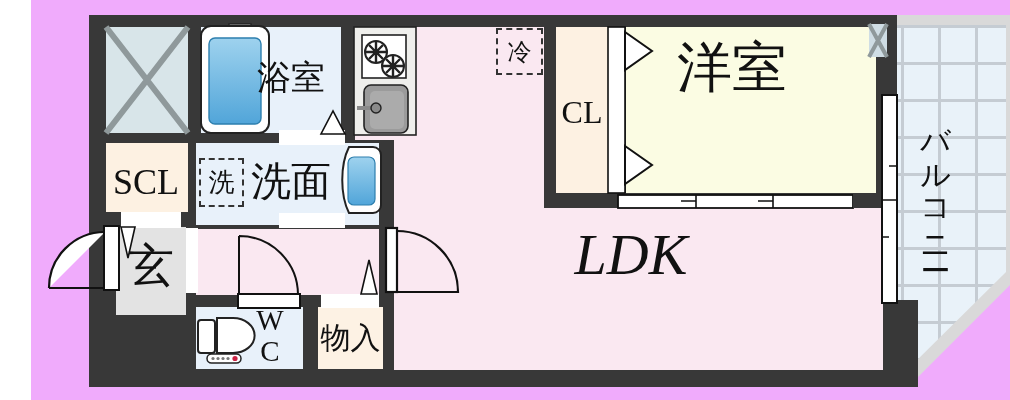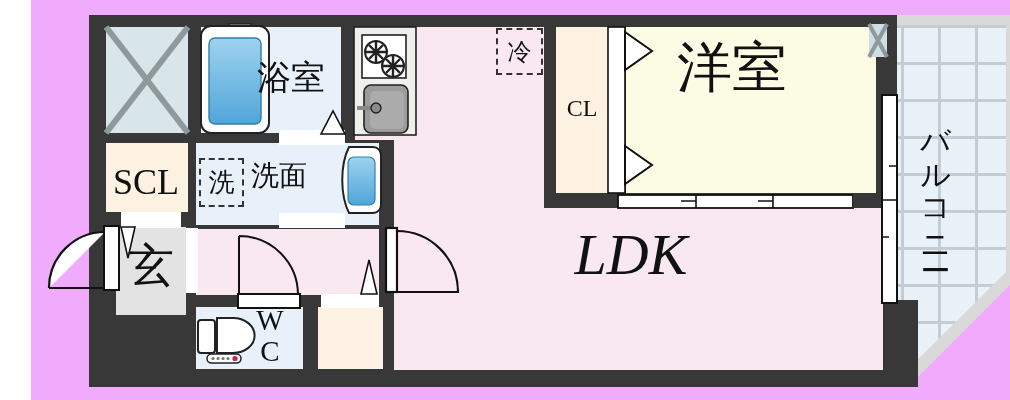--- a/index.html
+++ b/index.html
@@ -24,25 +24,25 @@
   #room-wc{left:165px;top:307px;width:107px;height:62px;background:#e8f1fa;}
   #room-storage{left:287px;top:307px;width:65px;height:62px;background:#fdf2e4;}
   #room-cl{left:525px;top:27px;width:52px;height:166px;background:#fdf1e2;}
   #room-western{left:595px;top:27px;width:250px;height:166px;background:#fbfce3;}
   #ldk-p1{left:324px;top:27px;width:189px;height:113px;background:#fae8f1;}
   #ldk-p2{left:363px;top:140px;width:150px;height:68px;background:#fae8f1;}
   #ldk-p3{left:363px;top:208px;width:489px;height:162px;background:#fae8f1;}
   #ldk-p4{left:165px;top:229px;width:183px;height:66px;background:#fae8f1;}
   
   #lbl-bath{left:226px;top:60px;font-size:34px;}
-  #lbl-wash{left:220px;top:161px;font-size:28px;}
+  #lbl-wash{left:220px;top:161px;font-size:40px;}
   #box-washer{left:168px;top:158px;width:45px;height:49px;border:2px dashed #333;box-sizing:border-box;
               display:flex;align-items:center;justify-content:center;font-size:26px;z-index:5;}
   #lbl-scl{left:75px;top:164px;width:80px;font-size:36px;}
-  #lbl-cl{left:525px;top:96px;width:52px;font-size:24px;}
+  #lbl-cl{left:525px;top:96px;width:52px;font-size:32px;}
   #box-fridge{left:465px;top:28px;width:47px;height:47px;border:2px dashed #333;box-sizing:border-box;
               display:flex;align-items:center;justify-content:center;font-size:24px;z-index:5;}
   #lbl-western{left:595px;top:34px;width:212px;font-size:55px;line-height:67px;}
   #lbl-ldk{left:400px;top:220px;width:400px;font-size:58px;line-height:70px;font-style:italic;}
   #lbl-genkan{left:85px;top:242px;width:70px;font-size:46px;}
   #lbl-wc{left:213px;top:305px;width:52px;font-size:29px;line-height:31px;}
   #lbl-storage{left:287px;top:322px;width:65px;font-size:30px;}
   #lbl-balcony{left:889px;top:68px;font-size:30px;letter-spacing:3px;
                writing-mode:vertical-rl;text-orientation:mixed;height:230px;}
 </style>
@@ -200,15 +200,16 @@
     <div>洋室</div>
   </div>
   <div id="lbl-ldk" class="abs lbl">
     <div>LDK</div>
   </div>
   <div id="lbl-genkan" class="abs lbl">玄</div>
   <div id="lbl-wc" class="abs lbl">
     <div>W</div>
     <div>C</div>
   </div>
+  <div id="lbl-storage" class="abs lbl">物入</div>
   <div id="lbl-balcony" class="abs lbl">バルコニー</div>
 
 </div>
 
 </body></html>

